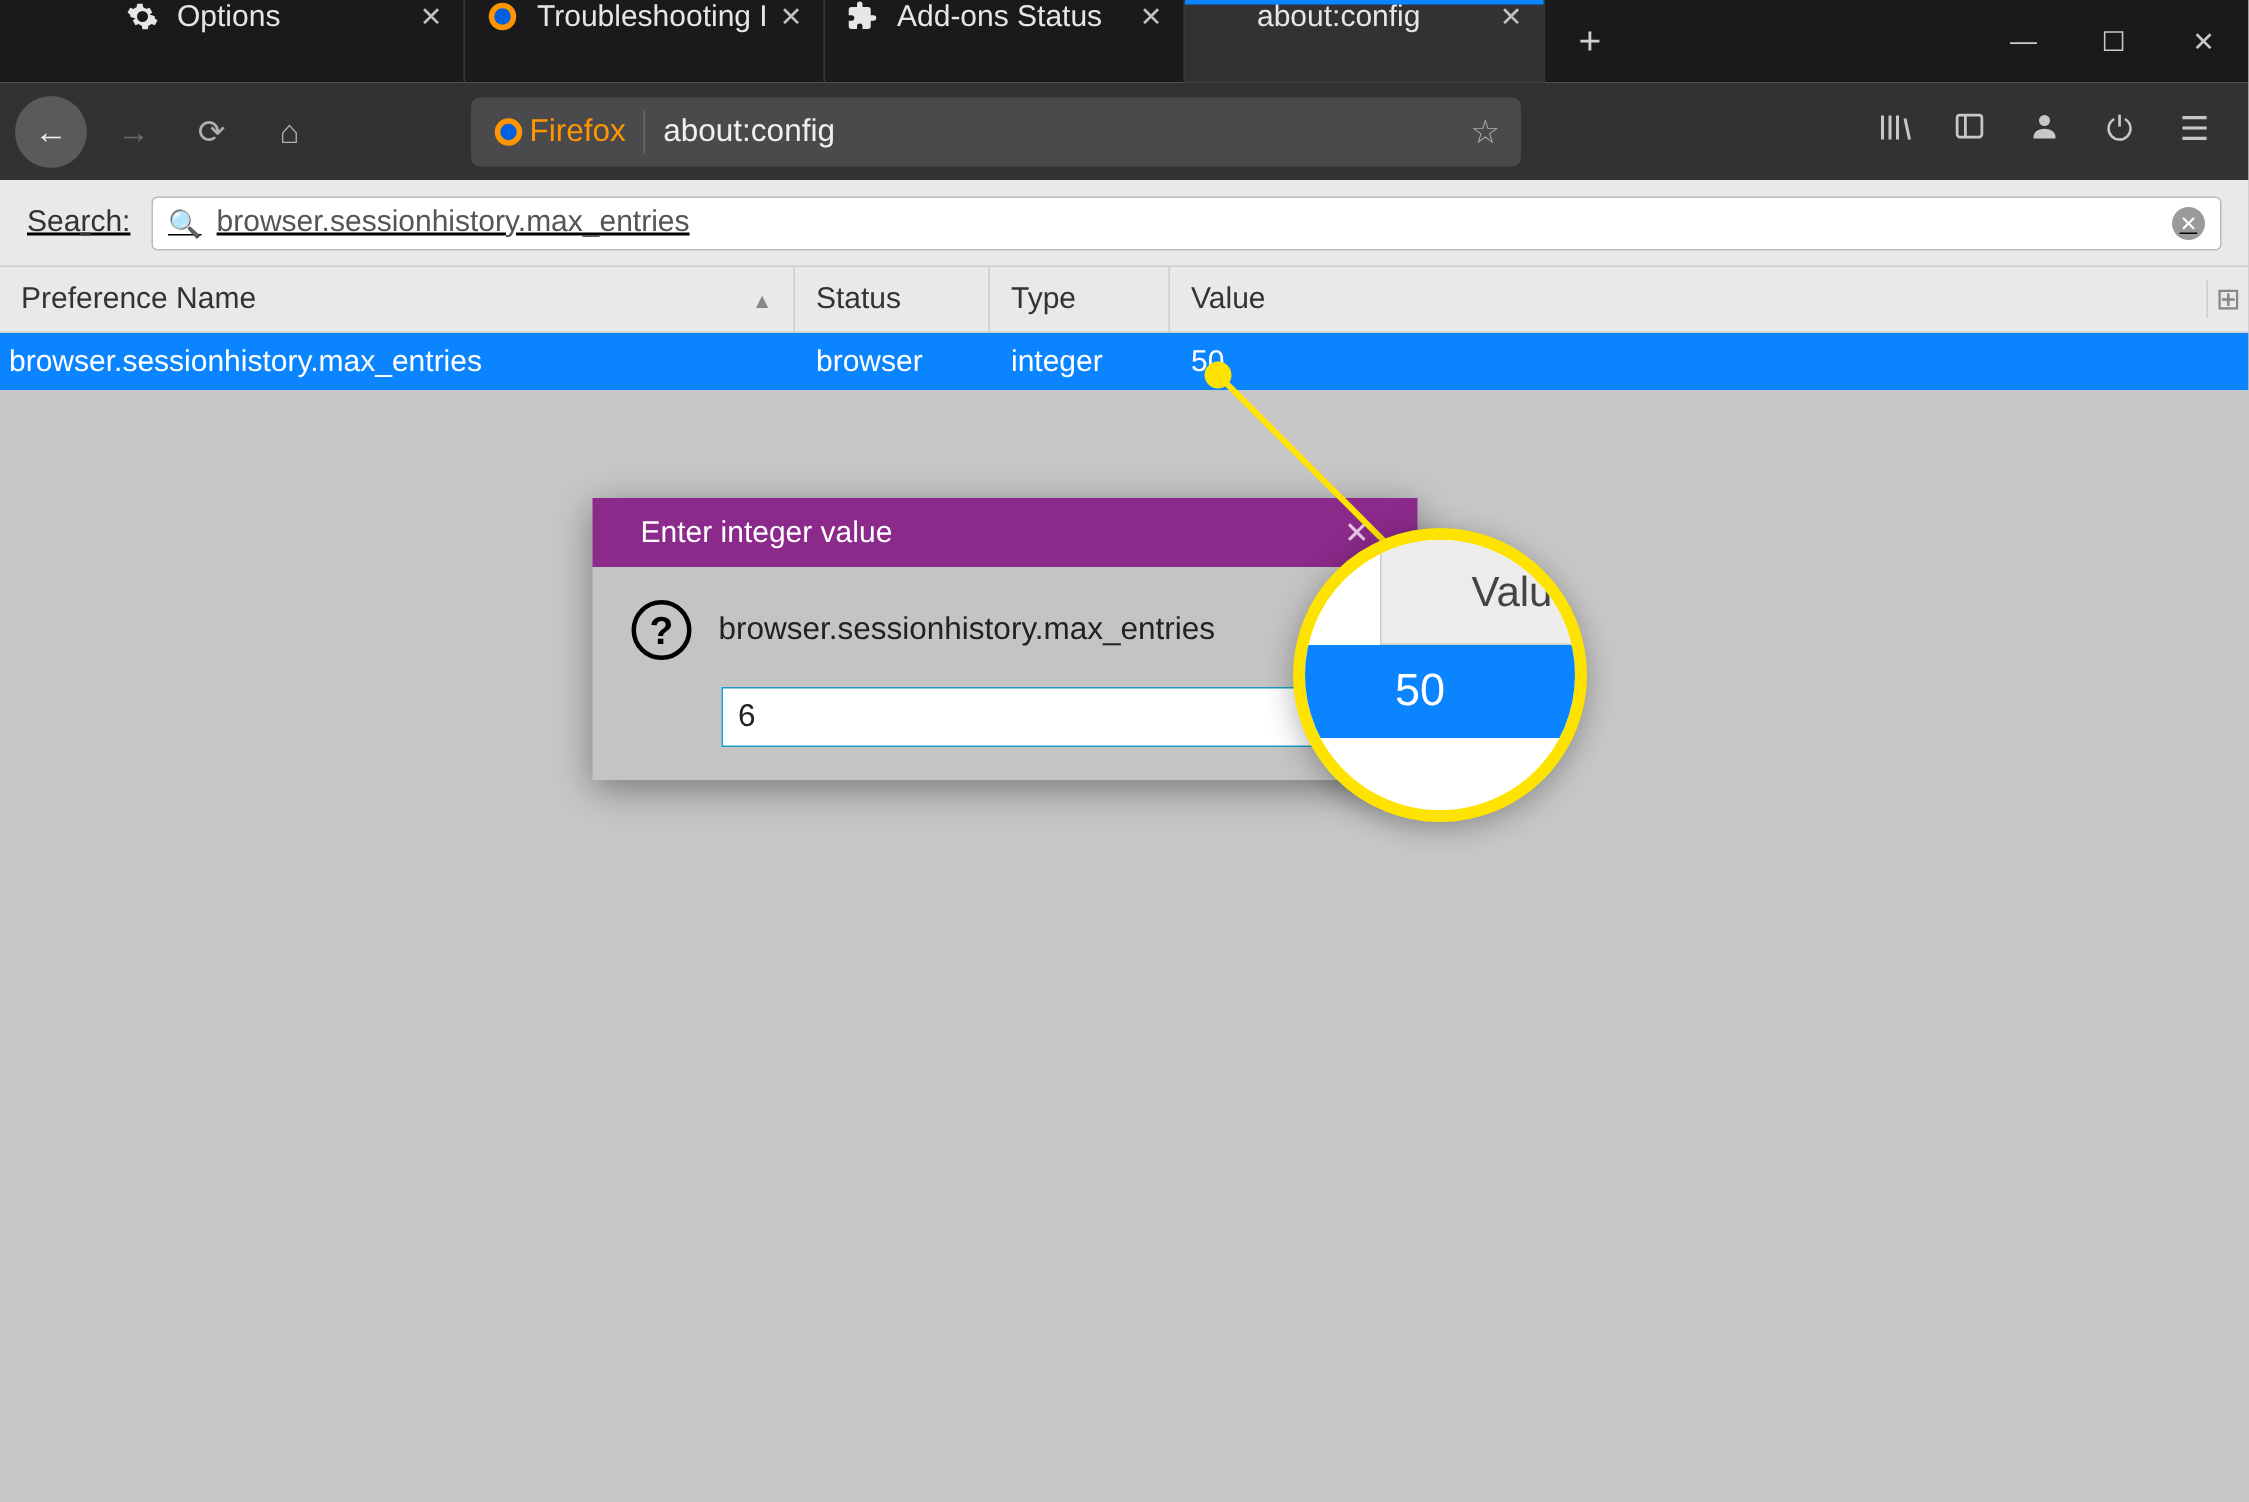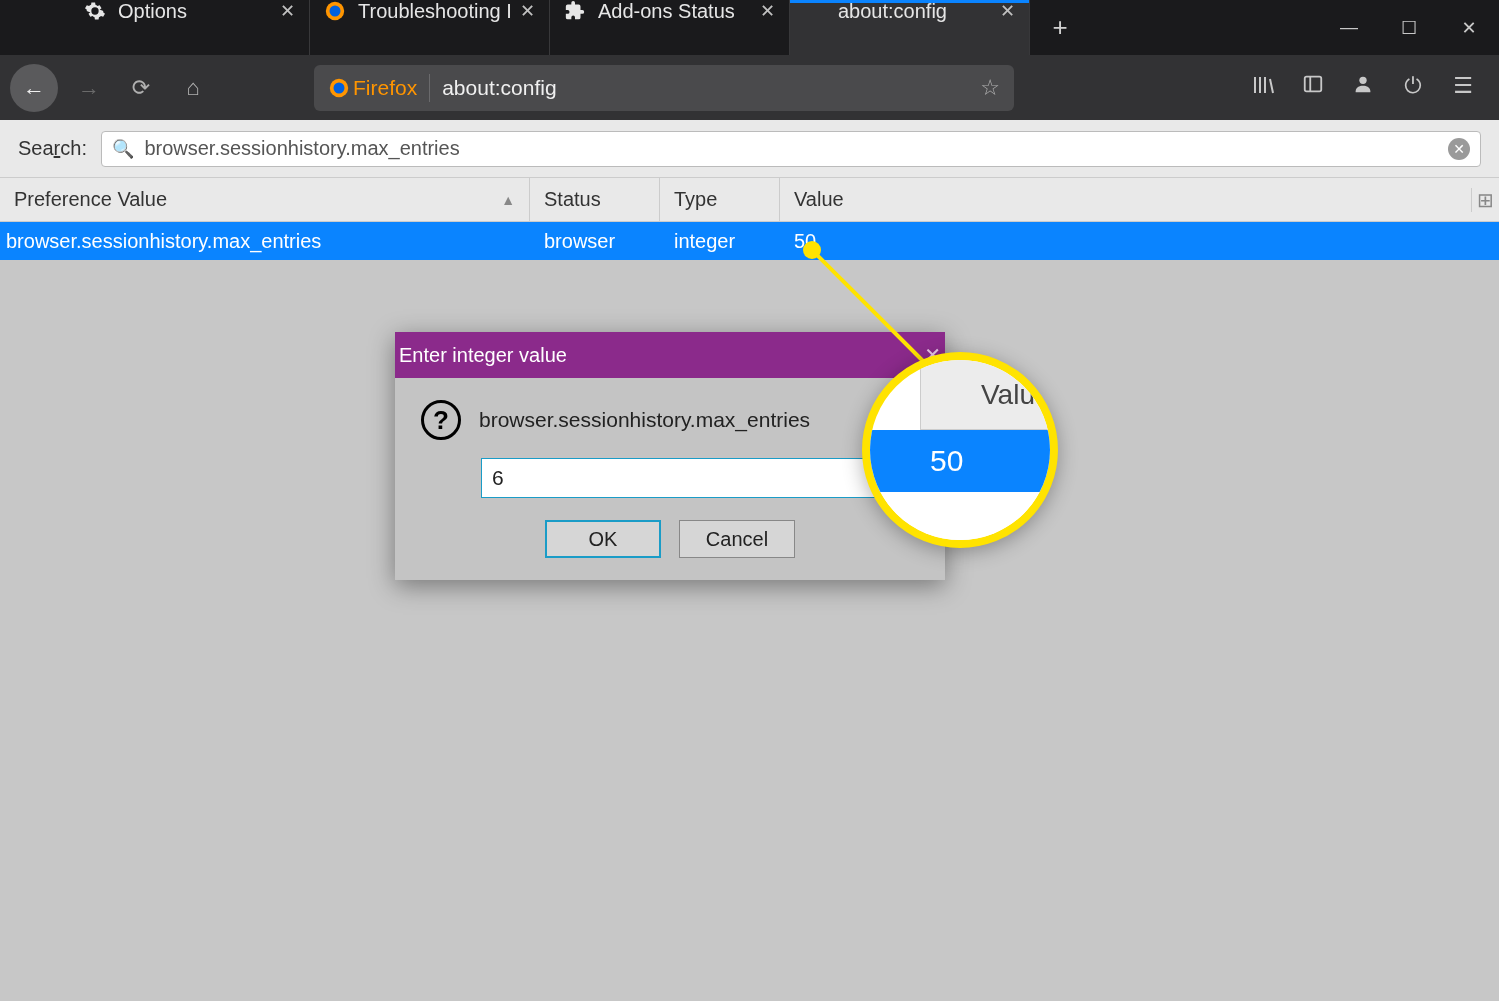--- a/index.html
+++ b/index.html
@@ -22,21 +22,21 @@
 .nav-btn.back { background:#5a5a5c; color:#f0f0f0; width:48px; height:48px; }
 .nav-btn.fwd { color:#6a6a6a; }
 .urlbar { flex:1; max-width:700px; height:46px; background:#4a4a4c; border-radius:6px; display:flex; align-items:center; padding:0 14px; color:#f0f0f0; font-size:21px; margin-left:90px; }
 .urlbar .fx { color:#ff9500; font-weight:500; display:flex; align-items:center; gap:3px; }
 .urlbar .sep { width:1px; height:28px; background:#6a6a6c; margin:0 12px; }
 .urlbar .star { margin-left:auto; color:#b0b0b0; font-size:22px; }
 .right-icons { display:flex; gap:18px; margin-left:auto; margin-right:10px; }
 .right-icons .ico { color:#c8c8c8; font-size:22px; width:32px; text-align:center; }
 
 
-.search-row { height:58px; background:#e9e9e9; display:flex; align-items:center; padding:0 18px; border-bottom:1px solid #ccc; }
+.search-row { height:58px; background:#e9e9e9; display:flex; align-items:center; padding:0 18px; border-bottom:1px solid #ccc;text-decoration:underline; }
 .search-label { font-size:20px; color:#333; margin-right:14px; }
 .search-label u { text-decoration:underline; }
 .search-box { flex:1; height:36px; background:#fff; border:1px solid #bbb; border-radius:4px; display:flex; align-items:center; padding:0 10px; font-size:20px; color:#555; }
 .search-box .mag { color:#888; margin-right:10px; font-size:18px; }
 .search-box .clear { margin-left:auto; width:22px; height:22px; background:#9a9a9a; border-radius:50%; color:#fff; display:flex; align-items:center; justify-content:center; font-size:14px; }
 
 
 .table-head { height:44px; background:#e9e9e9; display:flex; align-items:center; font-size:20px; color:#333; border-bottom:1px solid #ccc; }
 .col { padding:0 14px; border-right:1px solid #ccc; height:100%; display:flex; align-items:center; }
 .col.name { width:530px; justify-content:space-between; }
@@ -48,21 +48,21 @@
 
 .table-row { height:38px; background:#0a84ff; color:#fff; display:flex; align-items:center; font-size:20px; }
 .cell { padding:0 14px; }
 .cell.name { width:530px; padding-left:6px; }
 .cell.status { width:130px; }
 .cell.type { width:120px; }
 .cell.value { flex:1; }
 
 
 .dialog-shadow { position:absolute; left:395px; top:332px; width:550px; box-shadow:0 6px 24px rgba(0,0,0,0.4); background:#c4c4c4; }
-.dlg-title { height:46px; background:#8b2a8b; color:#fff; display:flex; align-items:center; padding:0 4px; font-size:20px; }
+.dlg-title { height:46px; background:#8b2a8b; color:#fff; display:flex; align-items:center; padding:0 32px; font-size:20px; }
 .dlg-title .x { margin-left:auto; color:#e8c8e8; font-size:20px; }
 .dlg-body { padding:22px 26px; }
 .dlg-row1 { display:flex; align-items:center; gap:18px; margin-bottom:18px; }
 .q-icon { width:40px; height:40px; border:3px solid #000; border-radius:50%; display:flex; align-items:center; justify-content:center; font-size:26px; font-weight:bold; }
 .dlg-pref { font-size:21px; color:#222; }
 .dlg-input { width:calc(100% - 60px); margin-left:60px; height:40px; border:1px solid #1a9cc7; background:#fff; padding:0 10px; font-size:21px; color:#222; }
 .dlg-buttons { display:flex; justify-content:center; gap:18px; margin-top:22px; }
 .dlg-btn { width:116px; height:38px; border:1px solid #888; background:#d6d6d6; font-size:20px; color:#222; display:flex; align-items:center; justify-content:center; }
 .dlg-btn.ok { border:2px solid #1a9cc7; }
 .callout-dot { position:absolute; left:803px; top:241px; width:18px; height:18px; background:#ffe300; border-radius:50%; }
@@ -164,21 +164,21 @@
   <span class="search-label"><span>Sea</span><u>r</u><span>ch:</span></span>
   <div class="search-box">
     <span class="mag">🔍</span>
     <span>browser.sessionhistory.max_entries</span>
     <span class="clear">✕</span>
   </div>
 </div>
 
 <div class="table-head">
   <div class="col name">
-    <span>Preference Value</span>
+    <span>Preference Name</span>
     <span class="sort">▲</span>
   </div>
   <div class="col status">
       <span>Status</span>
     </div>
   <div class="col type">
       <span>Type</span>
     </div>
   <div class="col value">
       <span>Value</span>
@@ -197,24 +197,20 @@
   <div class="dlg-title">
     <span>Enter integer value</span>
     <span class="x">✕</span>
   </div>
   <div class="dlg-body">
     <div class="dlg-row1">
       <div class="q-icon">?</div>
       <div class="dlg-pref">browser.sessionhistory.max_entries</div>
     </div>
     <input class="dlg-input" value="6" style="">
-    <div class="dlg-buttons">
-      <div class="dlg-btn ok">OK</div>
-      <div class="dlg-btn">Cancel</div>
-    </div>
   </div>
 </div>
 
 <div class="callout-dot"></div>
 <svg class="line" width="160" height="160">
   <line x1="0" y1="0" x2="130" y2="130" stroke="#ffe300" stroke-width="4"></line>
 </svg>
 <div class="magnifier">
   <div class="mag-inner">
     <div class="mag-head">Value</div>

